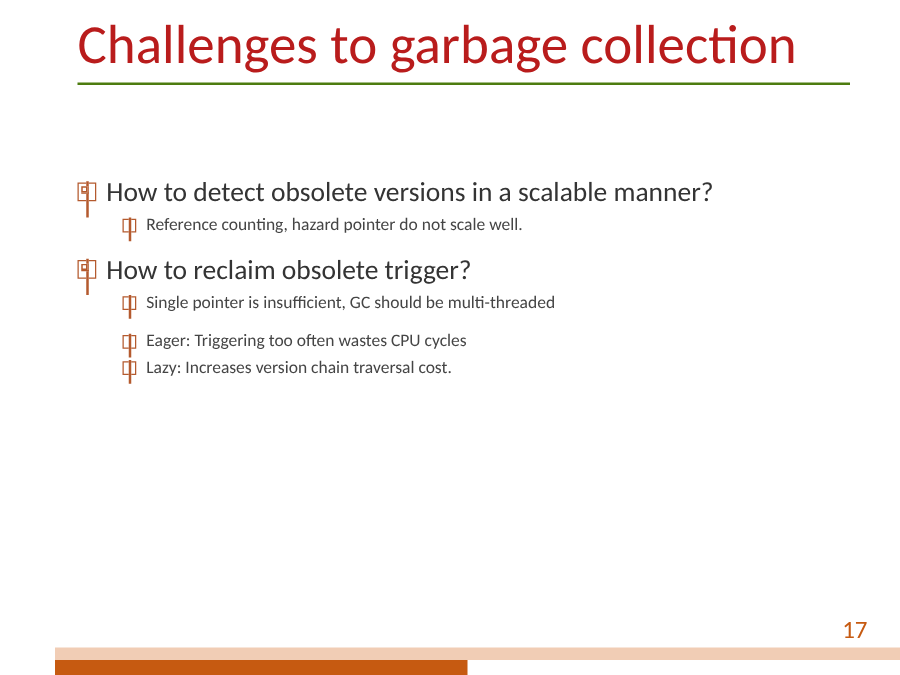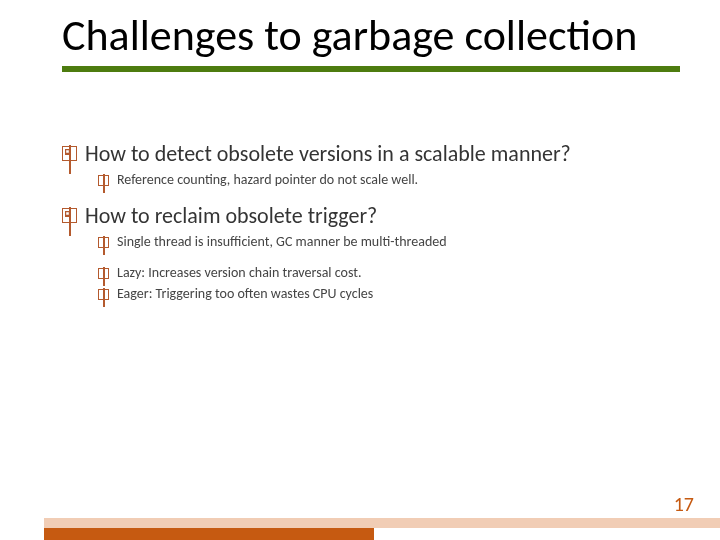--- a/index.html
+++ b/index.html
@@ -20,23 +20,23 @@
     box-sizing: border-box;
   }
   .title {
     position: absolute;
     top: 12px;
     left: 62px;
     right: 40px;
     font-size: 44px;
     font-weight: 400;
     line-height: 1.08;
-    color: #000000;
+    color: #b91c1c;
     padding-bottom: 6px;
-    border-bottom: 6px solid #4d7c0f;
+    border-bottom: 2px solid #4d7c0f;
   }
   .content {
     position: absolute;
     top: 140px;
     left: 62px;
     right: 40px;
     text-align: center;
   }
   .main-item {
     font-size: 22px;
@@ -160,32 +160,32 @@
       </div>
     </div>
 
     <div class="group">
       <div class="main-item">
         <span class="bullet-icon"><span class="sq"></span></span>
         <span>How to reclaim obsolete trigger?</span>
       </div>
       <div class="sub-item">
         <span class="bullet-icon"><span class="sq"></span></span>
-        <span>Single thread is insufficient, GC manner be multi-threaded</span>
+        <span>Single pointer is insufficient, GC should be multi-threaded</span>
       </div>
     </div>
 
     <div class="group">
       <div class="sub-item">
         <span class="bullet-icon"><span class="sq"></span></span>
-        <span>Lazy: Increases version chain traversal cost.</span>
+        <span>Eager: Triggering too often wastes CPU cycles</span>
       </div>
       <div class="sub-item">
         <span class="bullet-icon"><span class="sq"></span></span>
-        <span>Eager: Triggering too often wastes CPU cycles</span>
+        <span>Lazy: Increases version chain traversal cost.</span>
       </div>
     </div>
 
   </div>
 
   <div class="footer">
     <div class="footer-bar-light"></div>
     <div class="footer-bar-dark"></div>
     <div class="page-number">17</div>
   </div>

